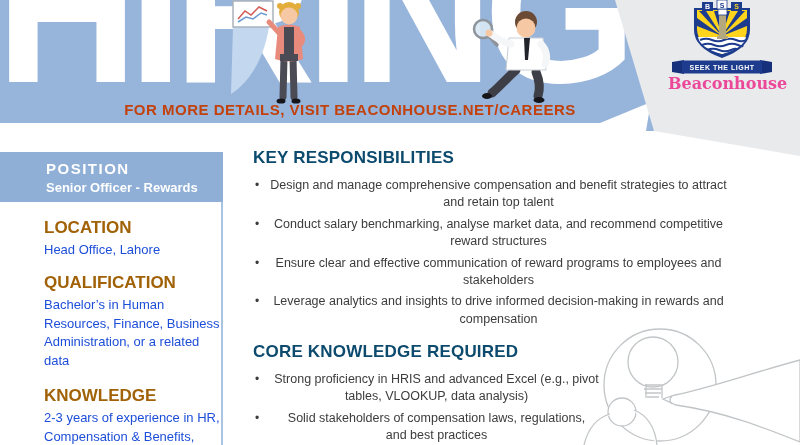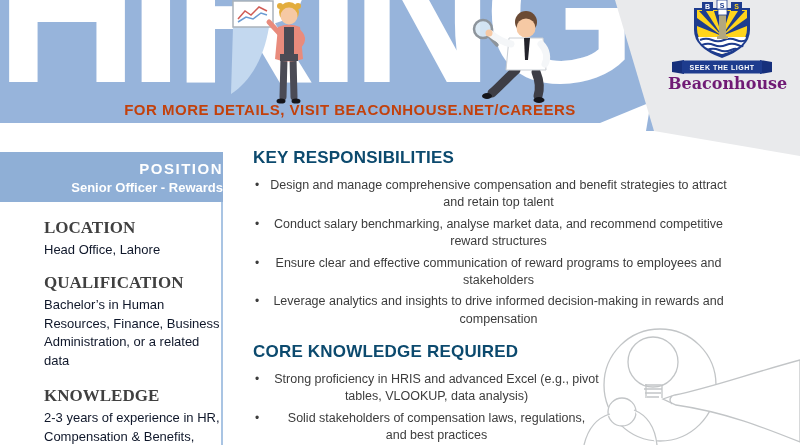--- a/index.html
+++ b/index.html
@@ -38,45 +38,44 @@
   .gray-panel {
     position:absolute; left:0; top:0; width:800px; height:158px;
     background:#e9eaec;
     clip-path:polygon(615px 0, 800px 0, 800px 156px, 654px 131px);
     z-index:3;
   }
   .logo { position:absolute; left:668px; top:0; width:108px; height:100px; z-index:5; }
   .logo-wordmark {
     position:absolute; left:0; top:74px; width:108px; text-align:center;
     font-family:"DejaVu Serif", serif; font-weight:bold; font-size:16px;
-    color:#701a75;
+    color:#ec4899;
   }
 
   
   .characters { position:absolute; left:0; top:0; width:800px; height:130px; z-index:2; }
 
   
   .position-card {
     position:absolute; left:0; top:152px; width:223px; height:50px;
     background:#8fafd6; color:#ffffff; z-index:2;
     padding:8px 0 0 46px;
-    text-align:right;
   }
   .position-heading { font-size:15px; font-weight:bold; letter-spacing:1.5px; }
   .position-value { font-size:13px; font-weight:bold; margin-top:3px; }
 
   .divider {
     position:absolute; left:221px; top:202px; width:2px; height:243px;
     background:#a9c4e3; z-index:2;
   }
 
   .sidebar { position:absolute; left:44px; top:218px; width:178px; z-index:2; }
-  .side-heading { font-size:17px; font-weight:bold; color:#404040;font-family:Liberation Serif, serif; }
+  .side-heading { font-size:17px; font-weight:bold; color:#a16207; }
   .side-body {
-    font-size:13px; color:#0f172a; line-height:1.42; margin-top:3px;
+    font-size:13px; color:#1d4ed8; line-height:1.42; margin-top:3px;
     white-space:pre-line;
   }
   .side-section { margin-bottom:14px; }
   .side-section.qualification { margin-bottom:16px;margin-top:13px; }
 
   
   .main { position:absolute; left:253px; top:148px; width:478px; z-index:2; }
   .main-heading { font-size:17px; font-weight:bold; color:#0c4a6e; letter-spacing:0.2px; }
   ul.bullets { list-style:none; margin:9px 0 14px 2px;text-align:center; }
   ul.bullets li {

